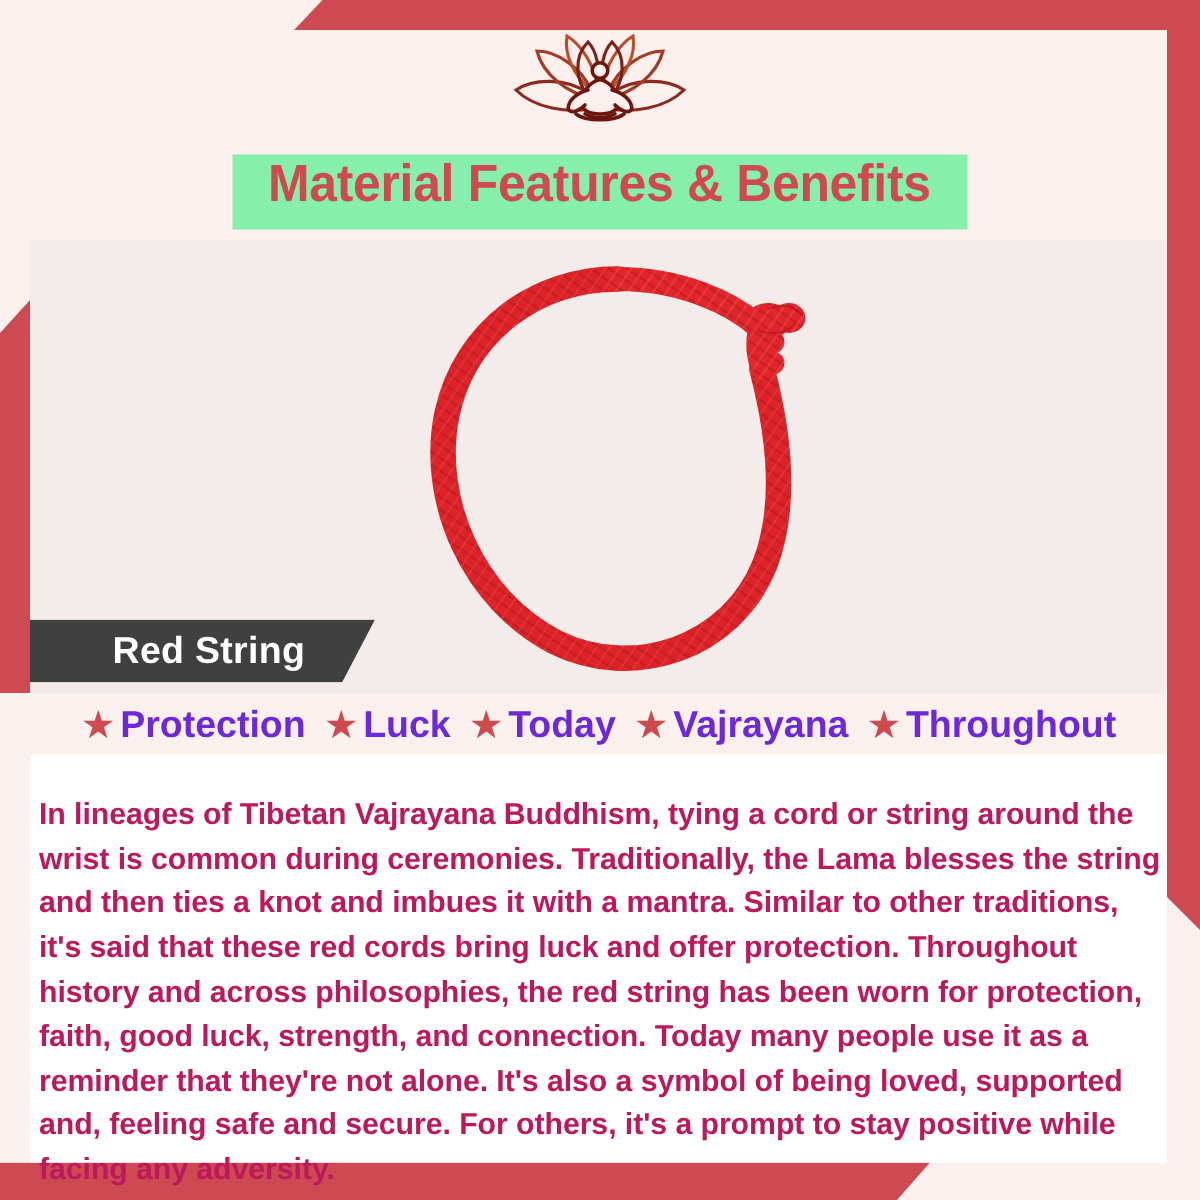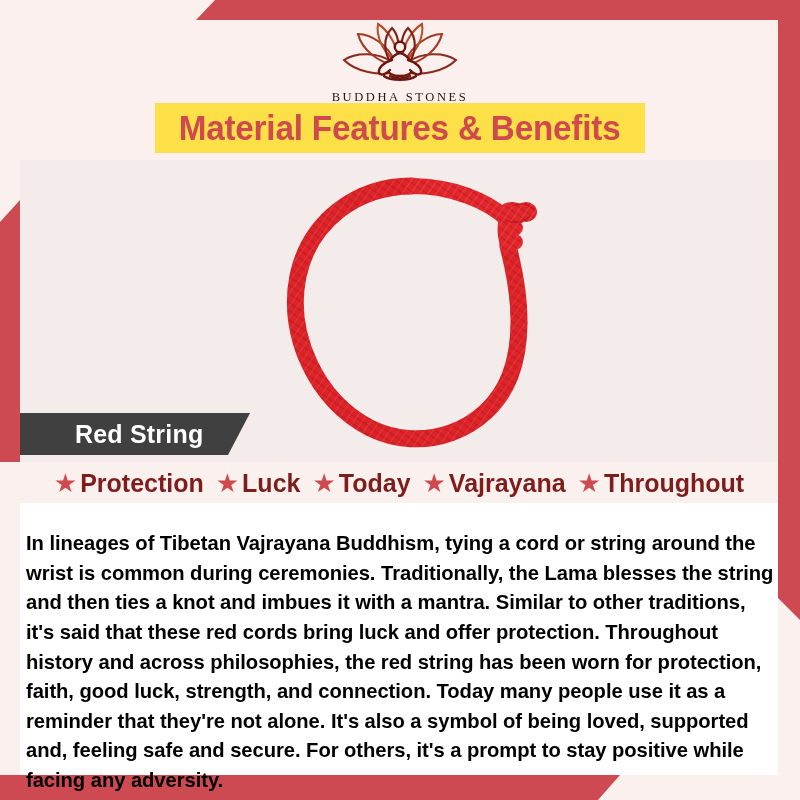--- a/index.html
+++ b/index.html
@@ -98,23 +98,22 @@
     color: #2a1510;
   }
 
   
   .title-band {
     position: absolute;
     left: 155px;
     top: 103px;
     width: 490px;
     height: 50px;
-    background: #fde047;
+    background: #86efac;
     display: flex;
-    align-items: center;
     justify-content: center;
   }
   .title-text {
     font-family: "Liberation Sans Narrow", "Liberation Sans", sans-serif;
     font-weight: bold;
     font-size: 35px;
     letter-spacing: -0.2px;
     color: #cf4a4f;
     transform: scaleX(0.95);
     white-space: nowrap;
@@ -171,36 +170,36 @@
   .benefit-star {
     color: #cf4a4f;
     font-size: 26px;
     line-height: 1;
     margin-right: 3px;
   }
   .benefit-label {
     font-family: "Liberation Sans Narrow", "Liberation Sans", sans-serif;
     font-weight: bold;
     font-size: 25px;
-    color: #7f1d1d;
+    color: #6d28d9;
     letter-spacing: 0px;
   }
   .benefit + .benefit { margin-left: 8px; }
 
   
   .body-copy {
     position: absolute;
     left: 26px;
     top: 509px;
     width: 748px;
     font-family: "Liberation Sans", sans-serif;
     font-weight: bold;
     font-size: 20.2px;
     line-height: 29.6px;
-    color: #000000;
+    color: #be185d;
     letter-spacing: -0.05px;
     text-align: left;
   }
 </style>
 </head>
 <body>
 
 <div id="poster">
 
   <div class="panel-upper"></div>
@@ -233,21 +232,20 @@
 
         <path d="M80 33 C72 35, 68 42, 68 49 C68 53, 72 56, 80 56 C88 56, 92 53, 92 49 C92 42, 88 35, 80 33 Z" fill="#fbf0ed"></path>
 
         <path d="M72 40 C64 42, 58 48, 59 53 C61 56, 66 54, 70 50" fill="#fbf0ed"></path>
         <path d="M88 40 C96 42, 102 48, 101 53 C99 56, 94 54, 90 50" fill="#fbf0ed"></path>
 
         <path d="M64 56 C70 61, 90 61, 96 56"></path>
         <path d="M70 56 C76 59, 84 59, 90 56"></path>
       </g>
     </svg>
-    <span class="logo-word">BUDDHA STONES</span>
   </div>
 
   <div class="title-band">
     <span class="title-text">Material Features &amp; Benefits</span>
   </div>
 
   <svg class="product-image" viewBox="0 0 310 300">
     <defs>
       <pattern id="braid" width="7" height="7" patternUnits="userSpaceOnUse" patternTransform="rotate(35)">
         <rect width="7" height="7" fill="#e1262b"></rect>

